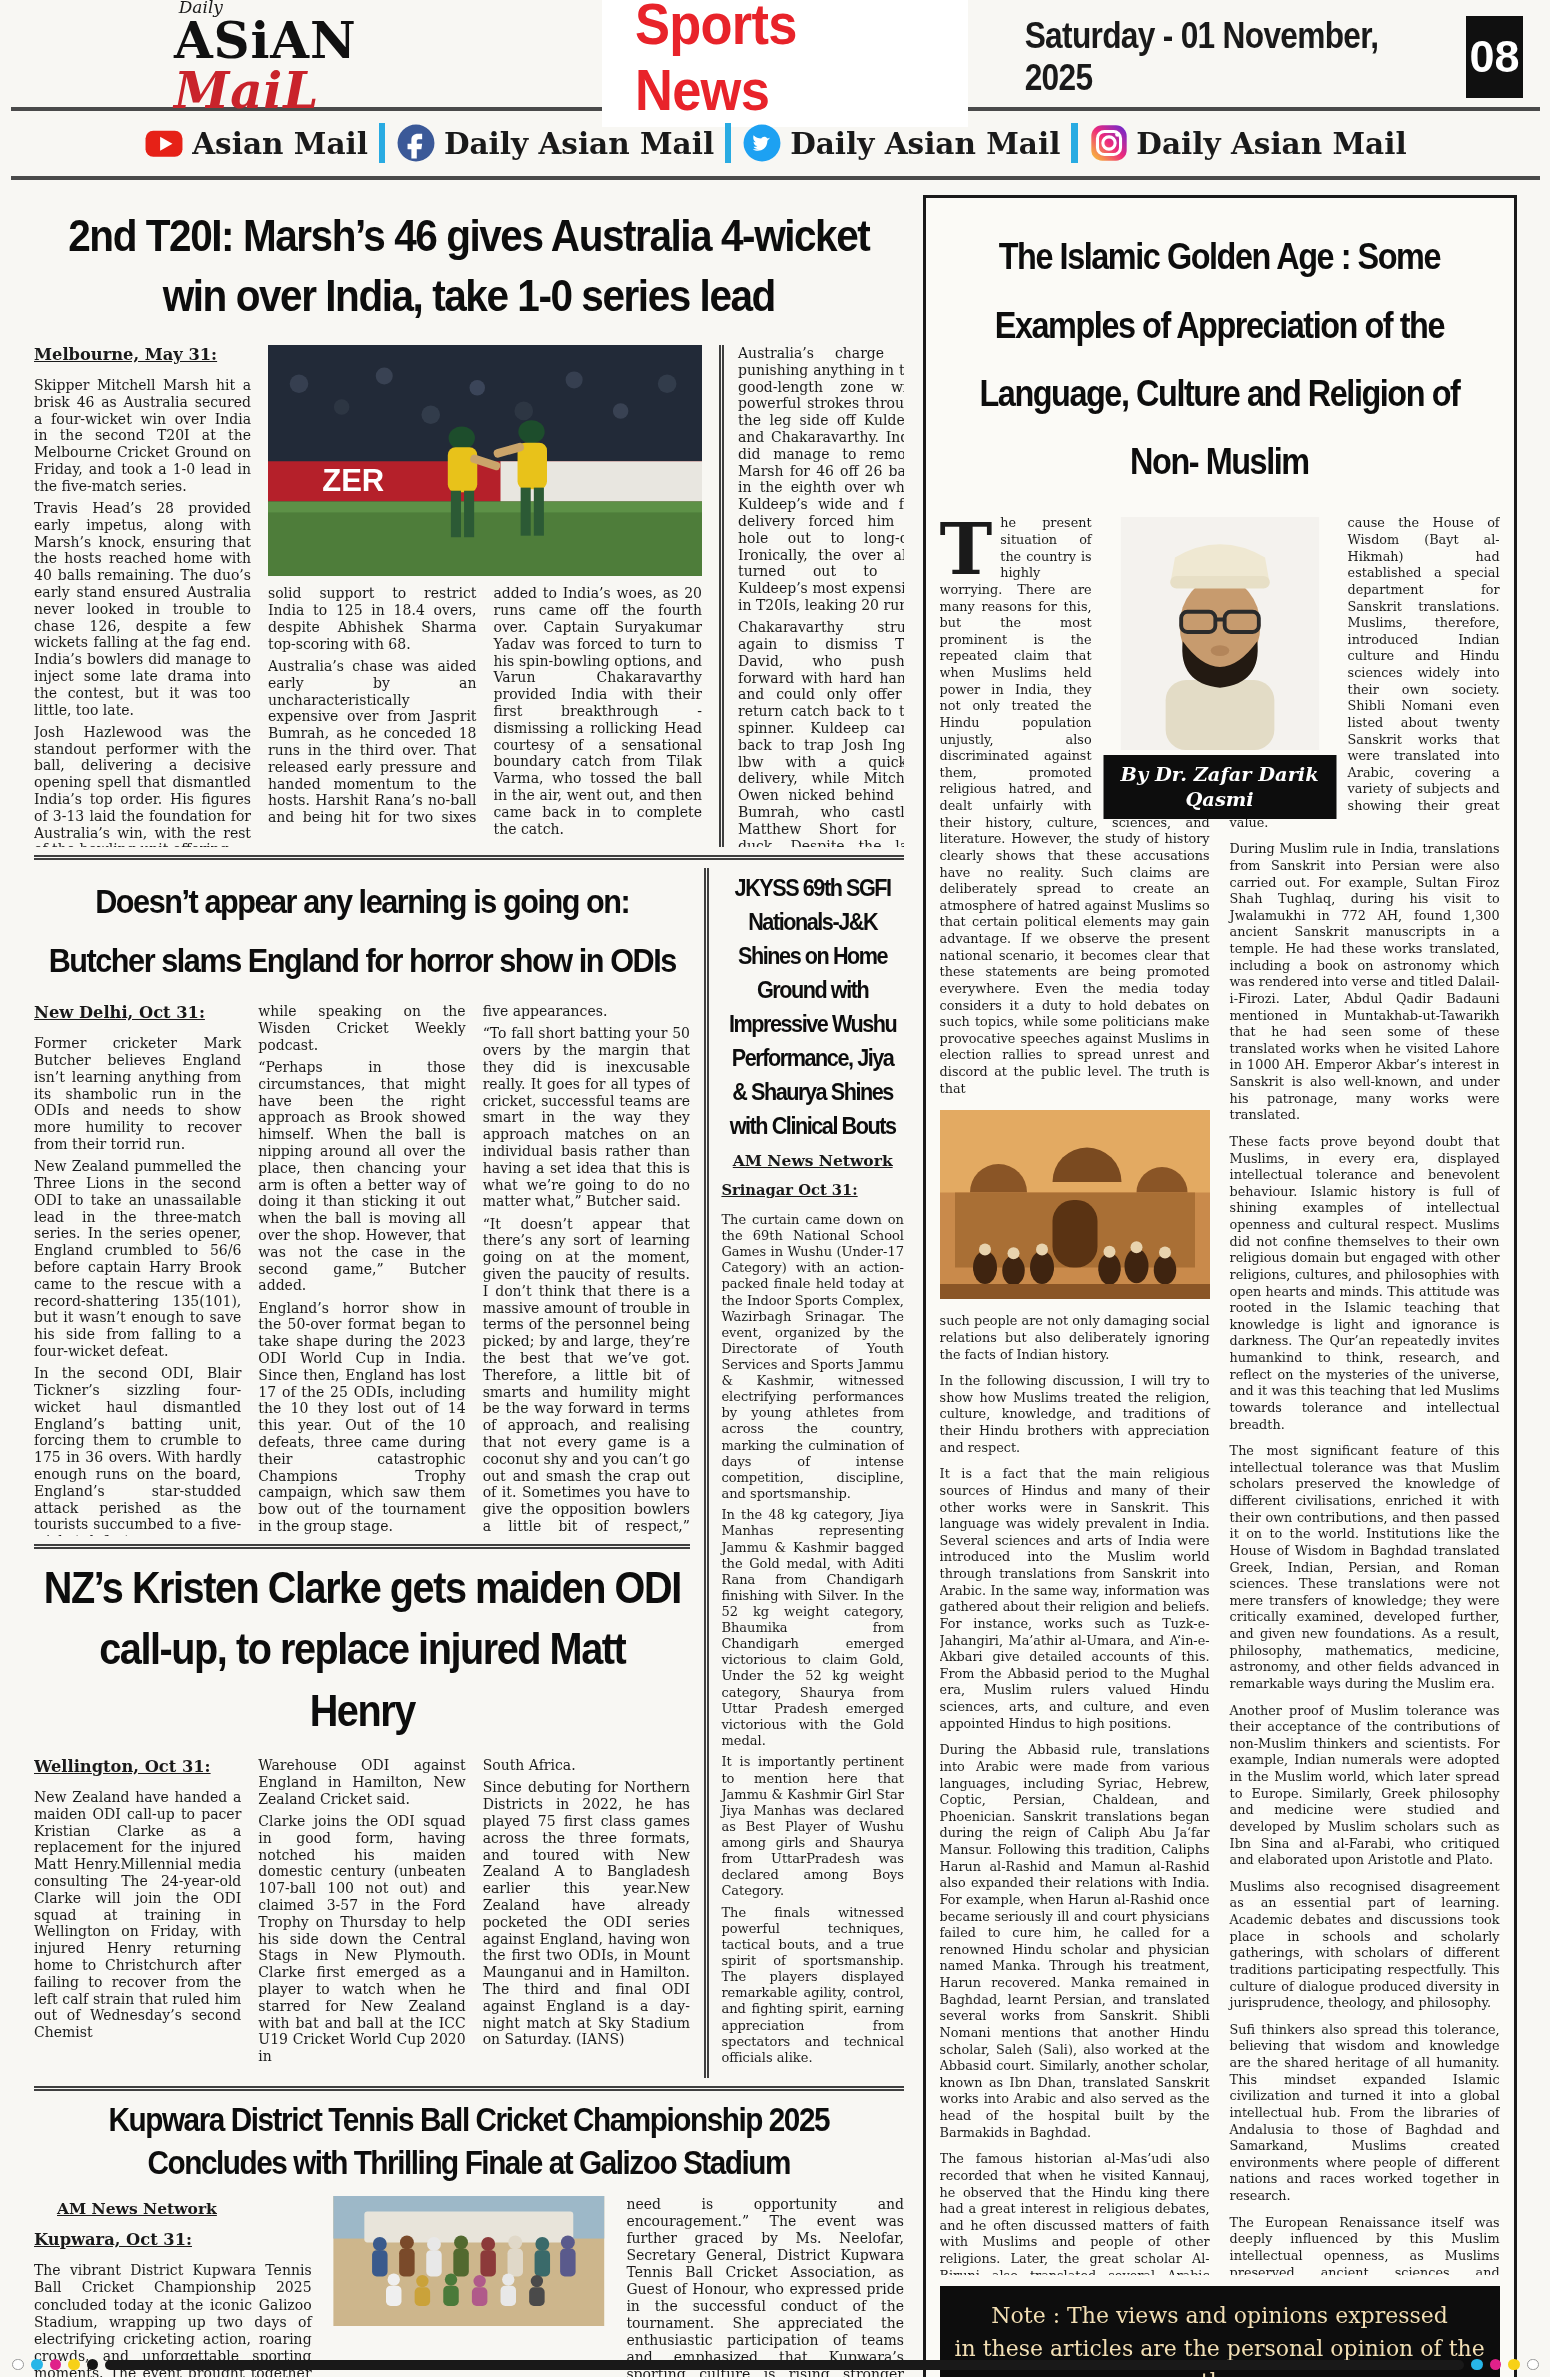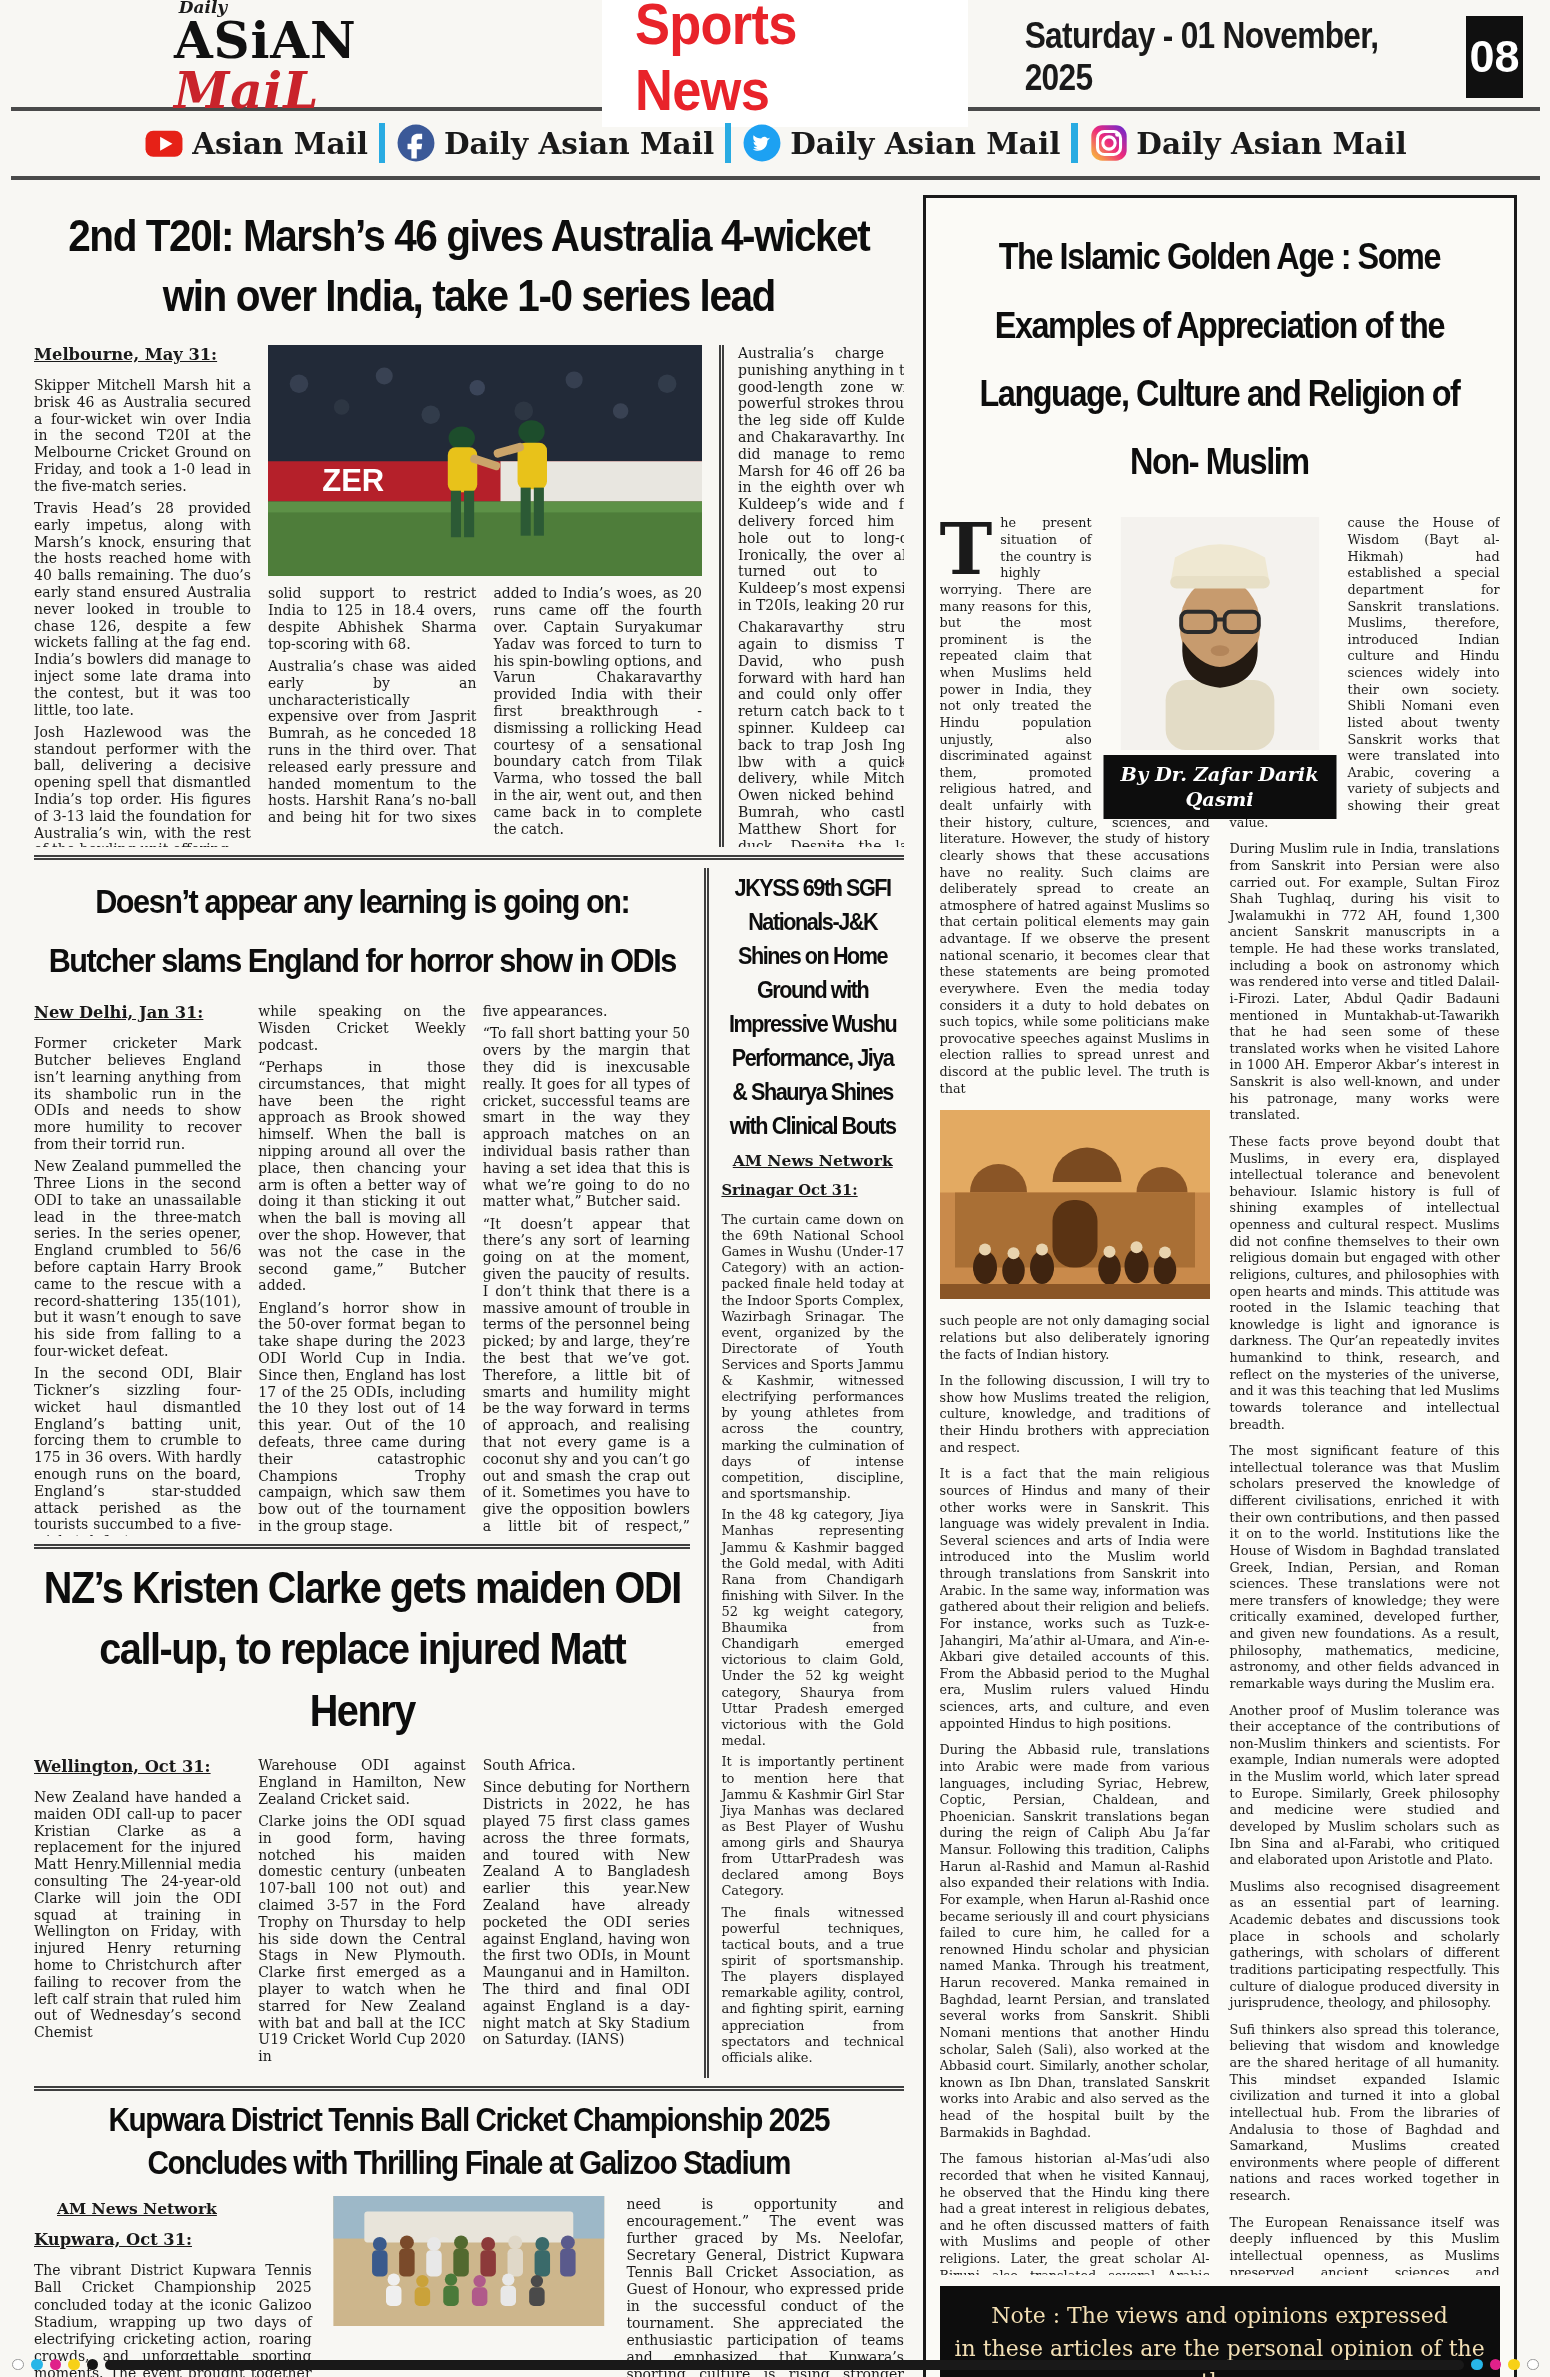--- a/index.html
+++ b/index.html
@@ -1,21 +1,21 @@
 <!DOCTYPE html>
 <html style="font-size:12.4px"><head>
 <meta charset="utf-8">
 <style>
   html,body{margin:0;padding:0;background:#dcdcdc;}
   .page{position:relative;width:1551px;height:2377px;background:#f8f7f3;overflow:hidden;
         font-family:"DejaVu Serif", serif;color:#1a1a1a;}
   
   .masthead{display:flex;align-items:center;height:107px;padding:7.8px 28px 0 174px;box-sizing:border-box;}
   .logo{display:flex;flex-direction:column;line-height:1;}
-  .logo-daily{font-family:"DejaVu Serif",serif;font-style:italic;font-weight:700;font-size:17px;margin-left:4.7px;}
+  .logo-daily{font-family:"DejaVu Serif",serif;font-style:italic;font-weight:400;font-size:17px;margin-left:4.7px;}
   .logo-main{font-family:"DejaVu Serif",serif;font-weight:700;font-size:50px;letter-spacing:0.8px;}
   .logo-asian{color:#111;}
   .logo-mail{color:#c9232b;font-style:italic;}
   .banner{margin-left:93px;background:#fff;padding:3.1px 20px;}
   .banner-text{font-family:"Liberation Sans",sans-serif;font-weight:900;font-size:57px;color:#e8232a;
                display:inline-block;transform:scaleX(.92);transform-origin:center;letter-spacing:-0.8px;}
   .date-text{margin-left:auto;font-family:"Liberation Sans",sans-serif;font-weight:900;font-size:36px;
              letter-spacing:-0.8px;display:inline-block;transform:scaleX(.88);transform-origin:right;}
   .pagebox{width:57px;height:82px;background:#101010;color:#fff;display:flex;align-items:center;justify-content:center;
            font-family:"Liberation Sans",sans-serif;font-weight:900;font-size:45px;margin-left:26px;flex:0 0 auto;}
@@ -212,21 +212,21 @@
 
       <hr class="hr-double">
 
       <div class="mid-grid">
         <div>
 
           <article>
             <h2 class="hl hl-butcher"><span class="cond">Doesn’t appear any learning is going on: Butcher slams England for horror show in ODIs</span></h2>
             <div class="cols3 butcher-cols">
               <div>
-                <div class="dateline">New Delhi, Jan 31:</div>
+                <div class="dateline">New Delhi, Oct 31:</div>
                 <div>
                     <p class="para">Former cricketer Mark Butcher believes England isn’t learning anything from its shambolic run in the ODIs and needs to show more humility to recover from their torrid run.</p>
                     <p class="para">New Zealand pummelled the Three Lions in the second ODI to take an unassailable lead in the three-match series. In the series opener, England crumbled to 56/6 before captain Harry Brook came to the rescue with a record-shattering 135(101), but it wasn’t enough to save his side from falling to a four-wicket defeat.</p>
                     <p class="para">In the second ODI, Blair Tickner’s sizzling four-wicket haul dismantled England’s batting unit, forcing them to crumble to 175 in 36 overs. With hardly enough runs on the board, England’s star-studded attack perished as the tourists succumbed to a five-wicket defeat.</p>
                   </div>
               </div>
               <div>
                   <p class="para">while speaking on the Wisden Cricket Weekly podcast.</p>
                   <p class="para">“Perhaps in those circumstances, that might have been the right approach as Brook showed himself. When the ball is nipping around all over the place, then chancing your arm is often a better way of doing it than sticking it out when the ball is moving all over the shop. However, that was not the case in the second game,” Butcher added.</p>
                   <p class="para">England’s horror show in the 50-over format began to take shape during the 2023 ODI World Cup in India. Since then, England has lost 17 of the 25 ODIs, including the 10 they lost out of 14 this year. Out of the 10 defeats, three came during their catastrophic Champions Trophy campaign, which saw them bow out of the tournament in the group stage.</p>

